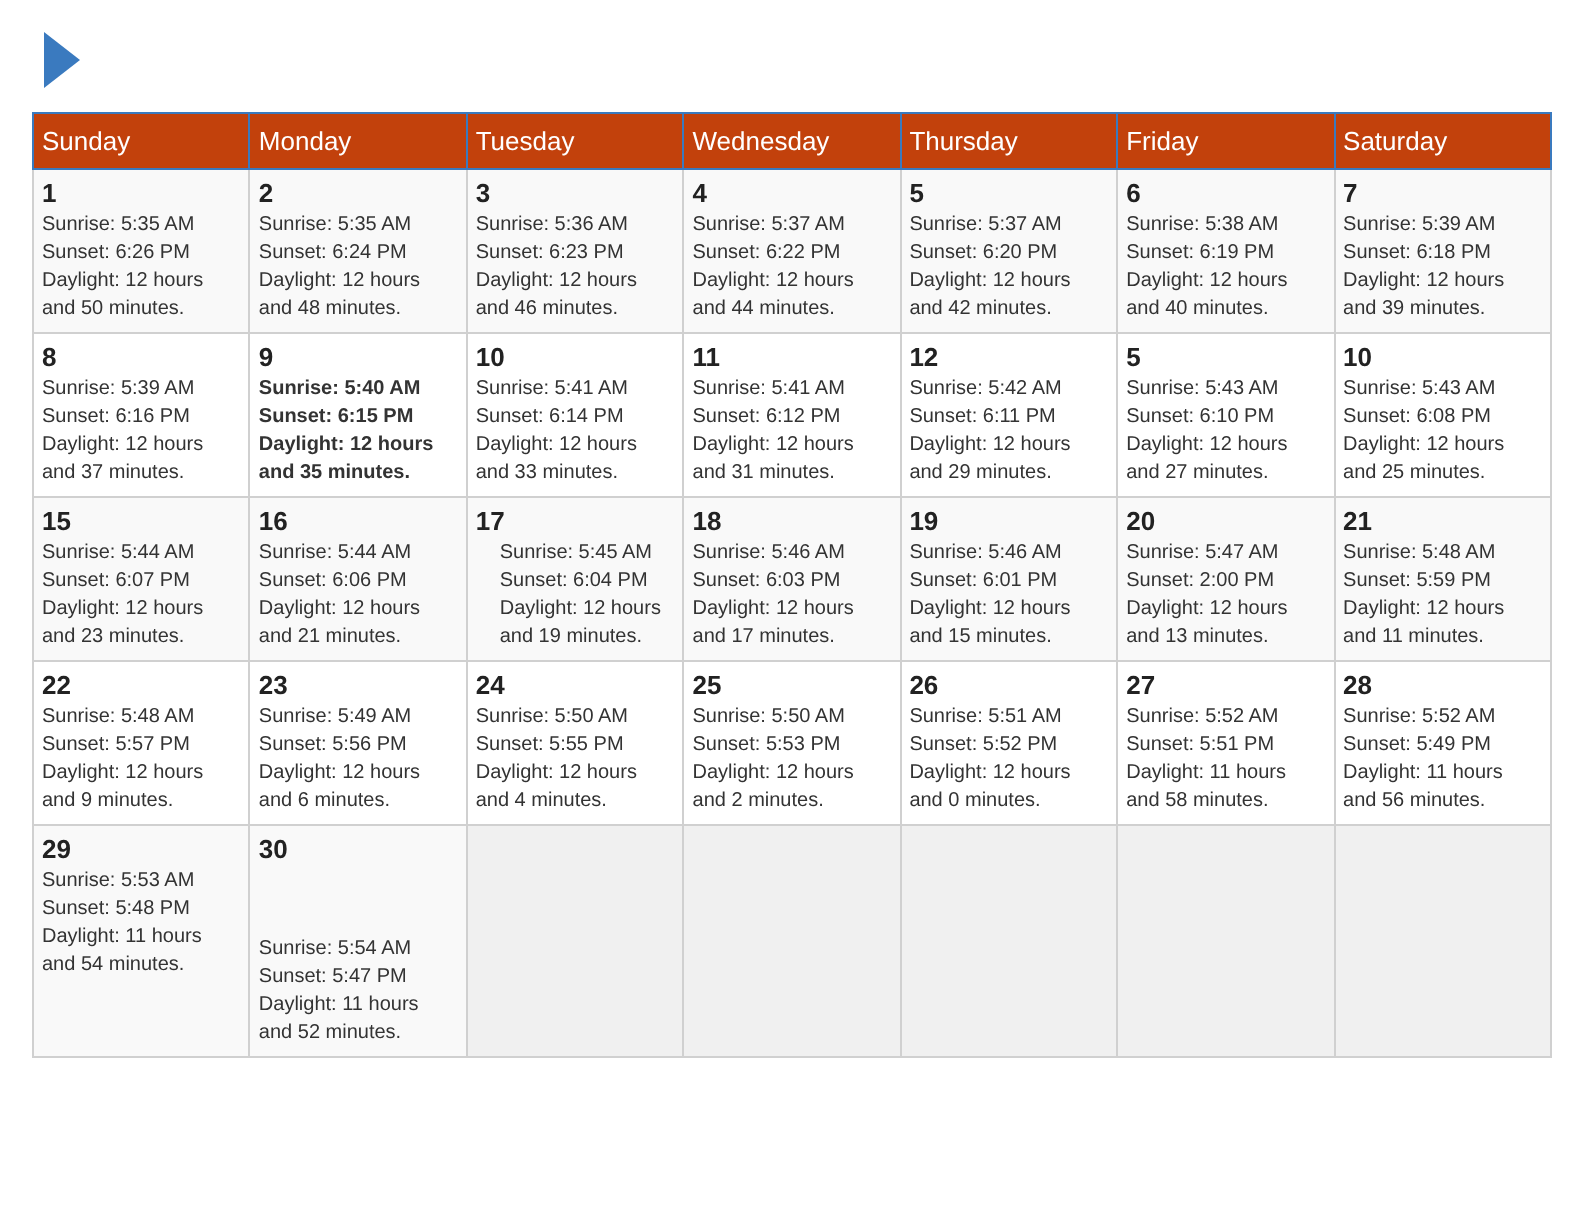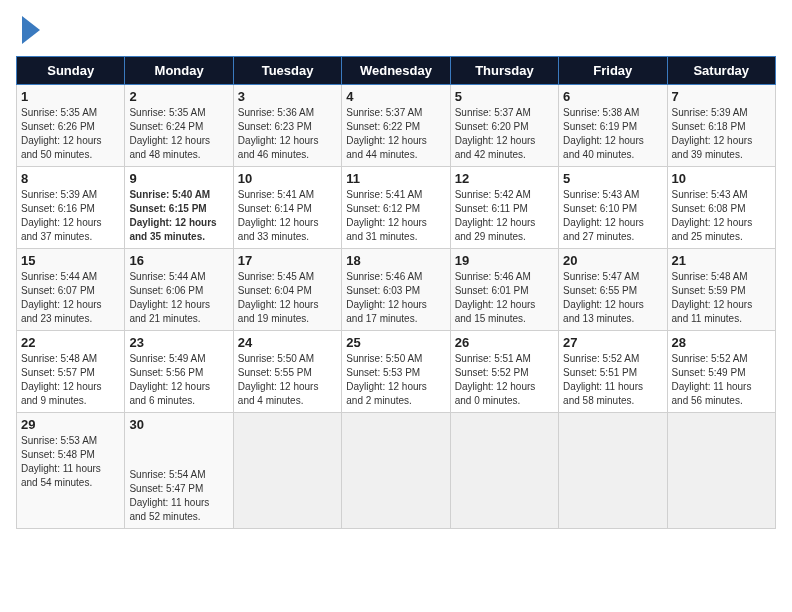--- a/index.html
+++ b/index.html
@@ -48,26 +48,26 @@
     .subtitle {
       font-size: 16px;
       color: #444;
     }
     table {
       width: 100%;
       border-collapse: collapse;
       font-size: 11px;
     }
     thead tr th {
-      background: #0f172a;
+      background: #c2410c;
       color: #fff;
       padding: 6px 4px;
-      text-align: center;
+      text-align: left;
       font-size: 13px;
-      font-weight: bold;
+      font-weight: normal;
       border: 1px solid #3a7abf;
     }
     tbody tr td {
       border: 1px solid #d0d0d0;
       padding: 4px;
       vertical-align: top;
       width: calc(100% / 7);
       min-height: 80px;
       background: #fff;
     }
@@ -232,21 +232,21 @@
         </td>
         <td>
           <span class="day-num">16</span>
           <div class="day-info" style="white-space: pre-line;">Sunrise: 5:44 AM
 Sunset: 6:06 PM
 Daylight: 12 hours
 and 21 minutes.</div>
         </td>
         <td>
           <span class="day-num">17</span>
-          <div class="day-info" style="white-space: pre-line;">Sunrise: 5:45 AM
+          <div class="day-info" style="white-space: pre-line; margin-left: 12px;">Sunrise: 5:45 AM
 Sunset: 6:04 PM
 Daylight: 12 hours
 and 19 minutes.</div>
         </td>
         <td>
           <span class="day-num">18</span>
           <div class="day-info" style="white-space: pre-line;">Sunrise: 5:46 AM
 Sunset: 6:03 PM
 Daylight: 12 hours
 and 17 minutes.</div>
@@ -254,21 +254,21 @@
         <td>
           <span class="day-num">19</span>
           <div class="day-info" style="white-space: pre-line;">Sunrise: 5:46 AM
 Sunset: 6:01 PM
 Daylight: 12 hours
 and 15 minutes.</div>
         </td>
         <td>
           <span class="day-num">20</span>
           <div class="day-info" style="white-space: pre-line;">Sunrise: 5:47 AM
-Sunset: 6:55 PM
+Sunset: 2:00 PM
 Daylight: 12 hours
 and 13 minutes.</div>
         </td>
         <td>
           <span class="day-num">21</span>
           <div class="day-info" style="white-space: pre-line;">Sunrise: 5:48 AM
 Sunset: 5:59 PM
 Daylight: 12 hours
 and 11 minutes.</div>
         </td>

